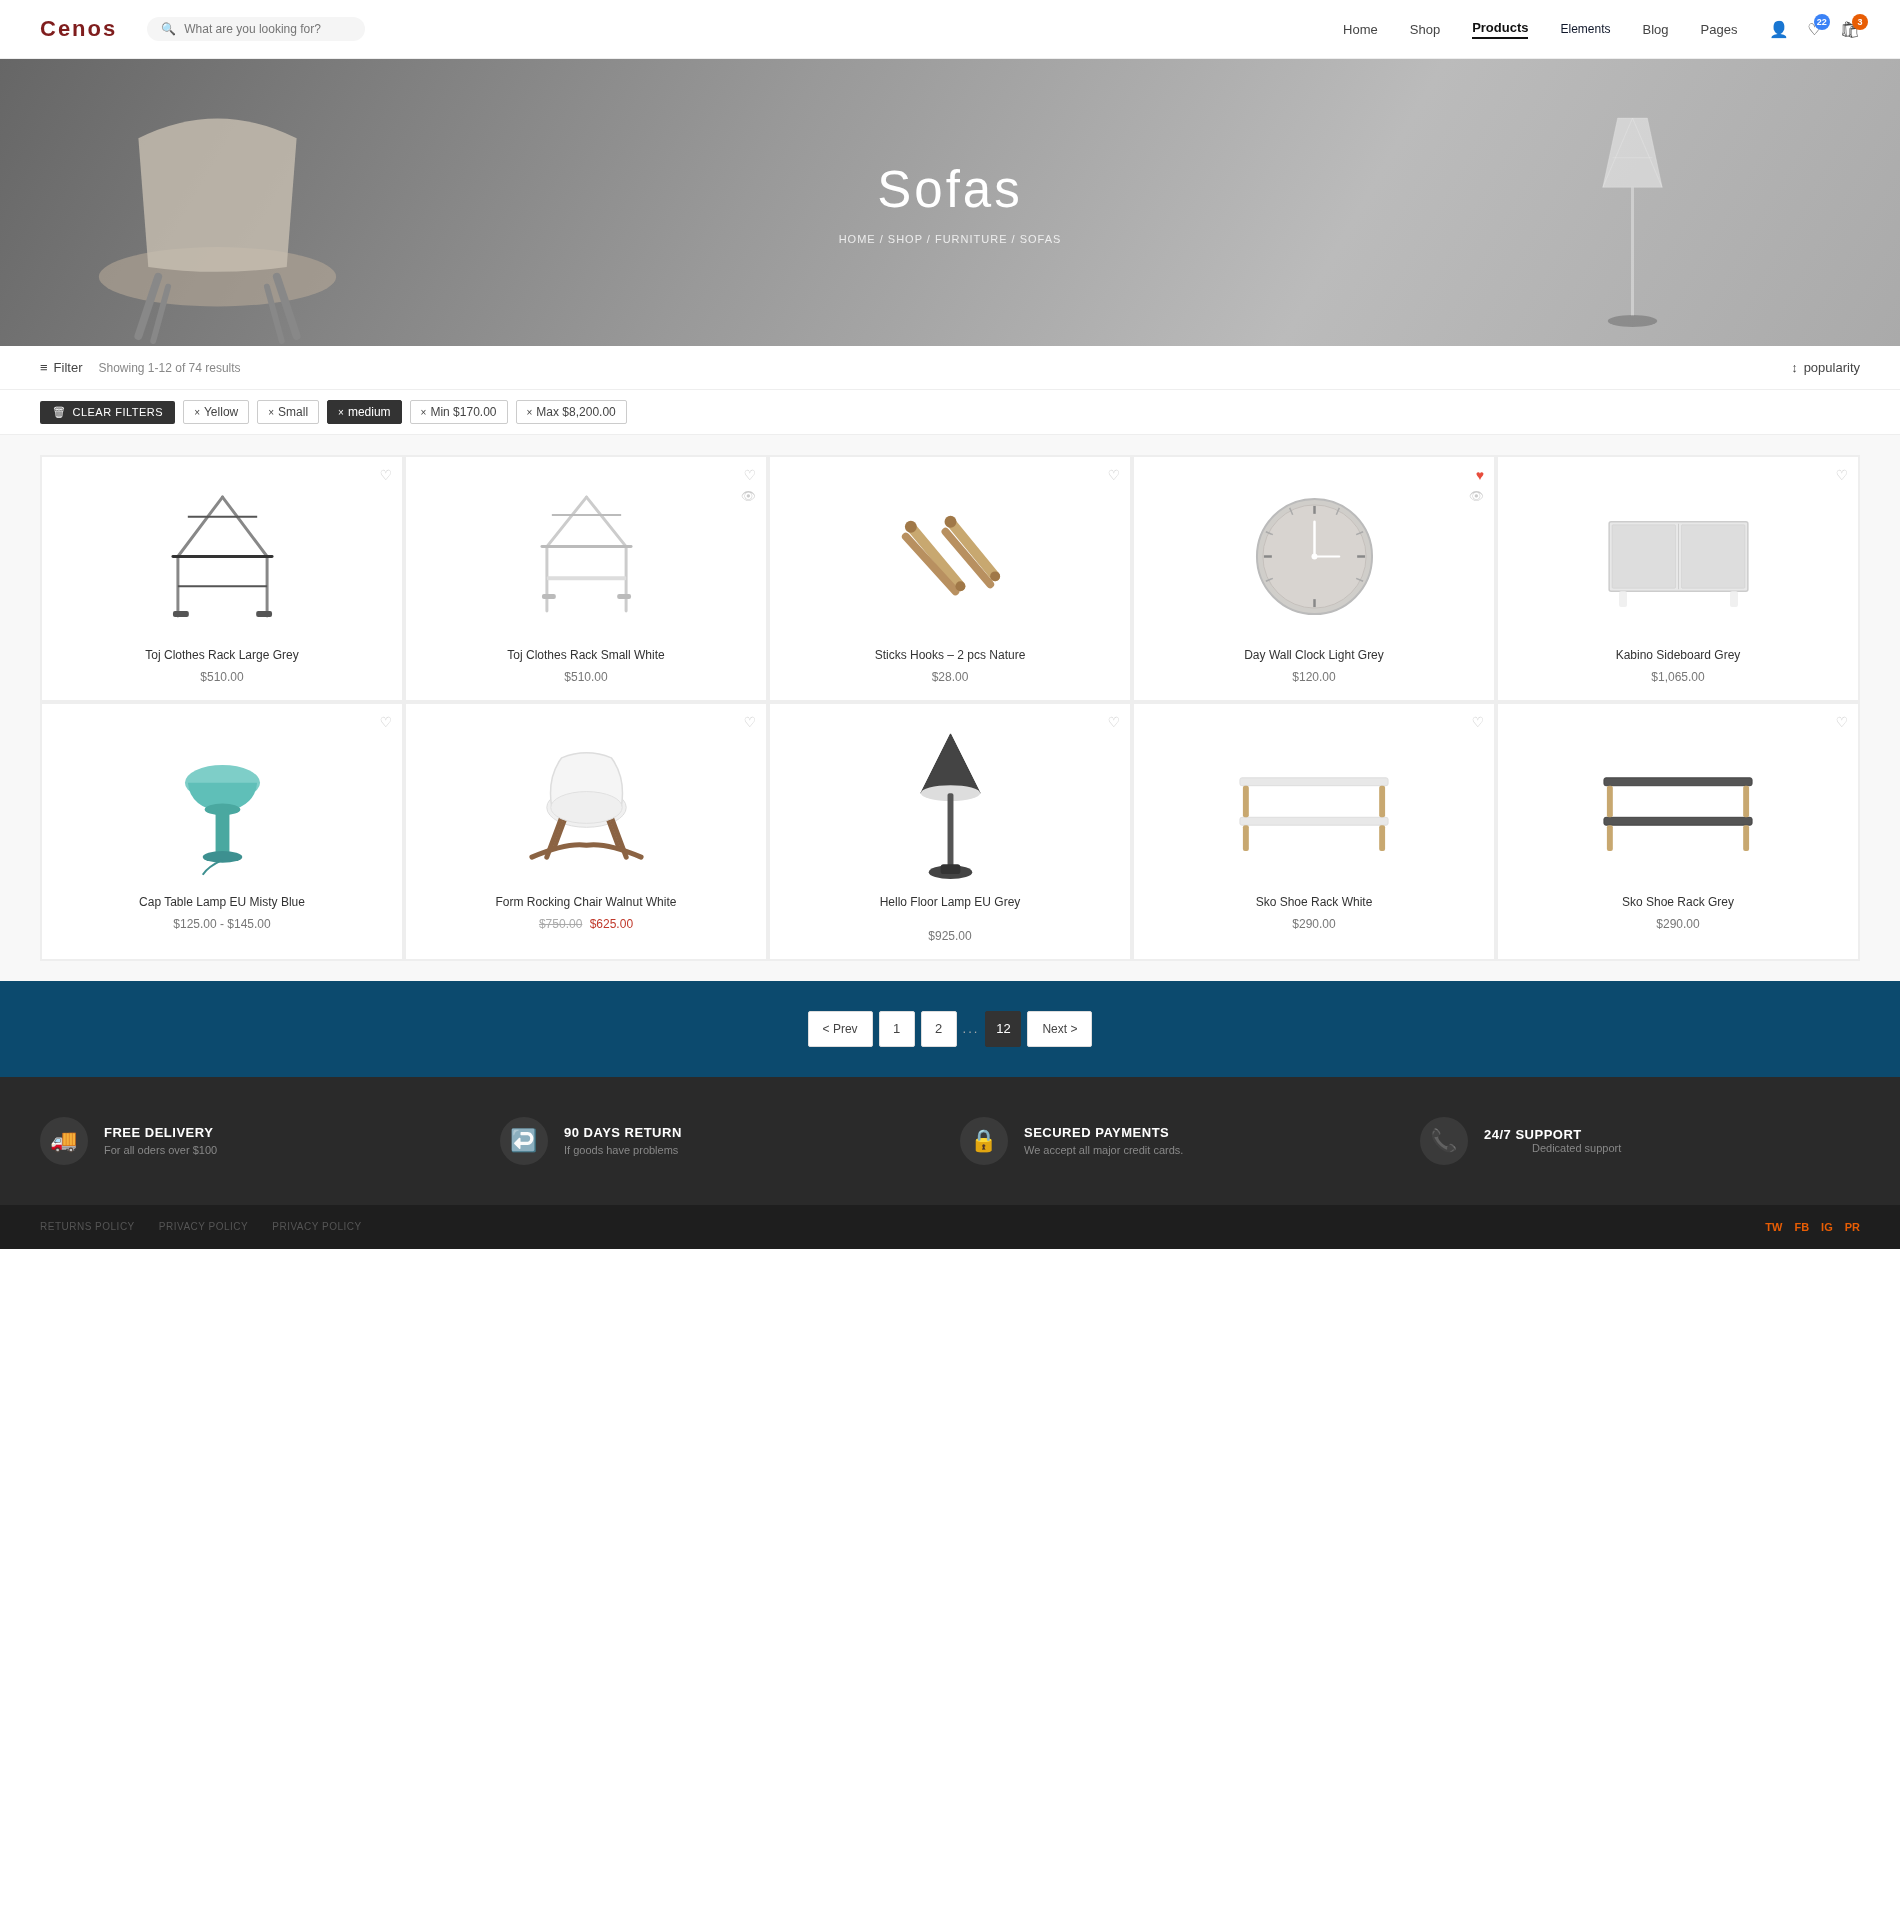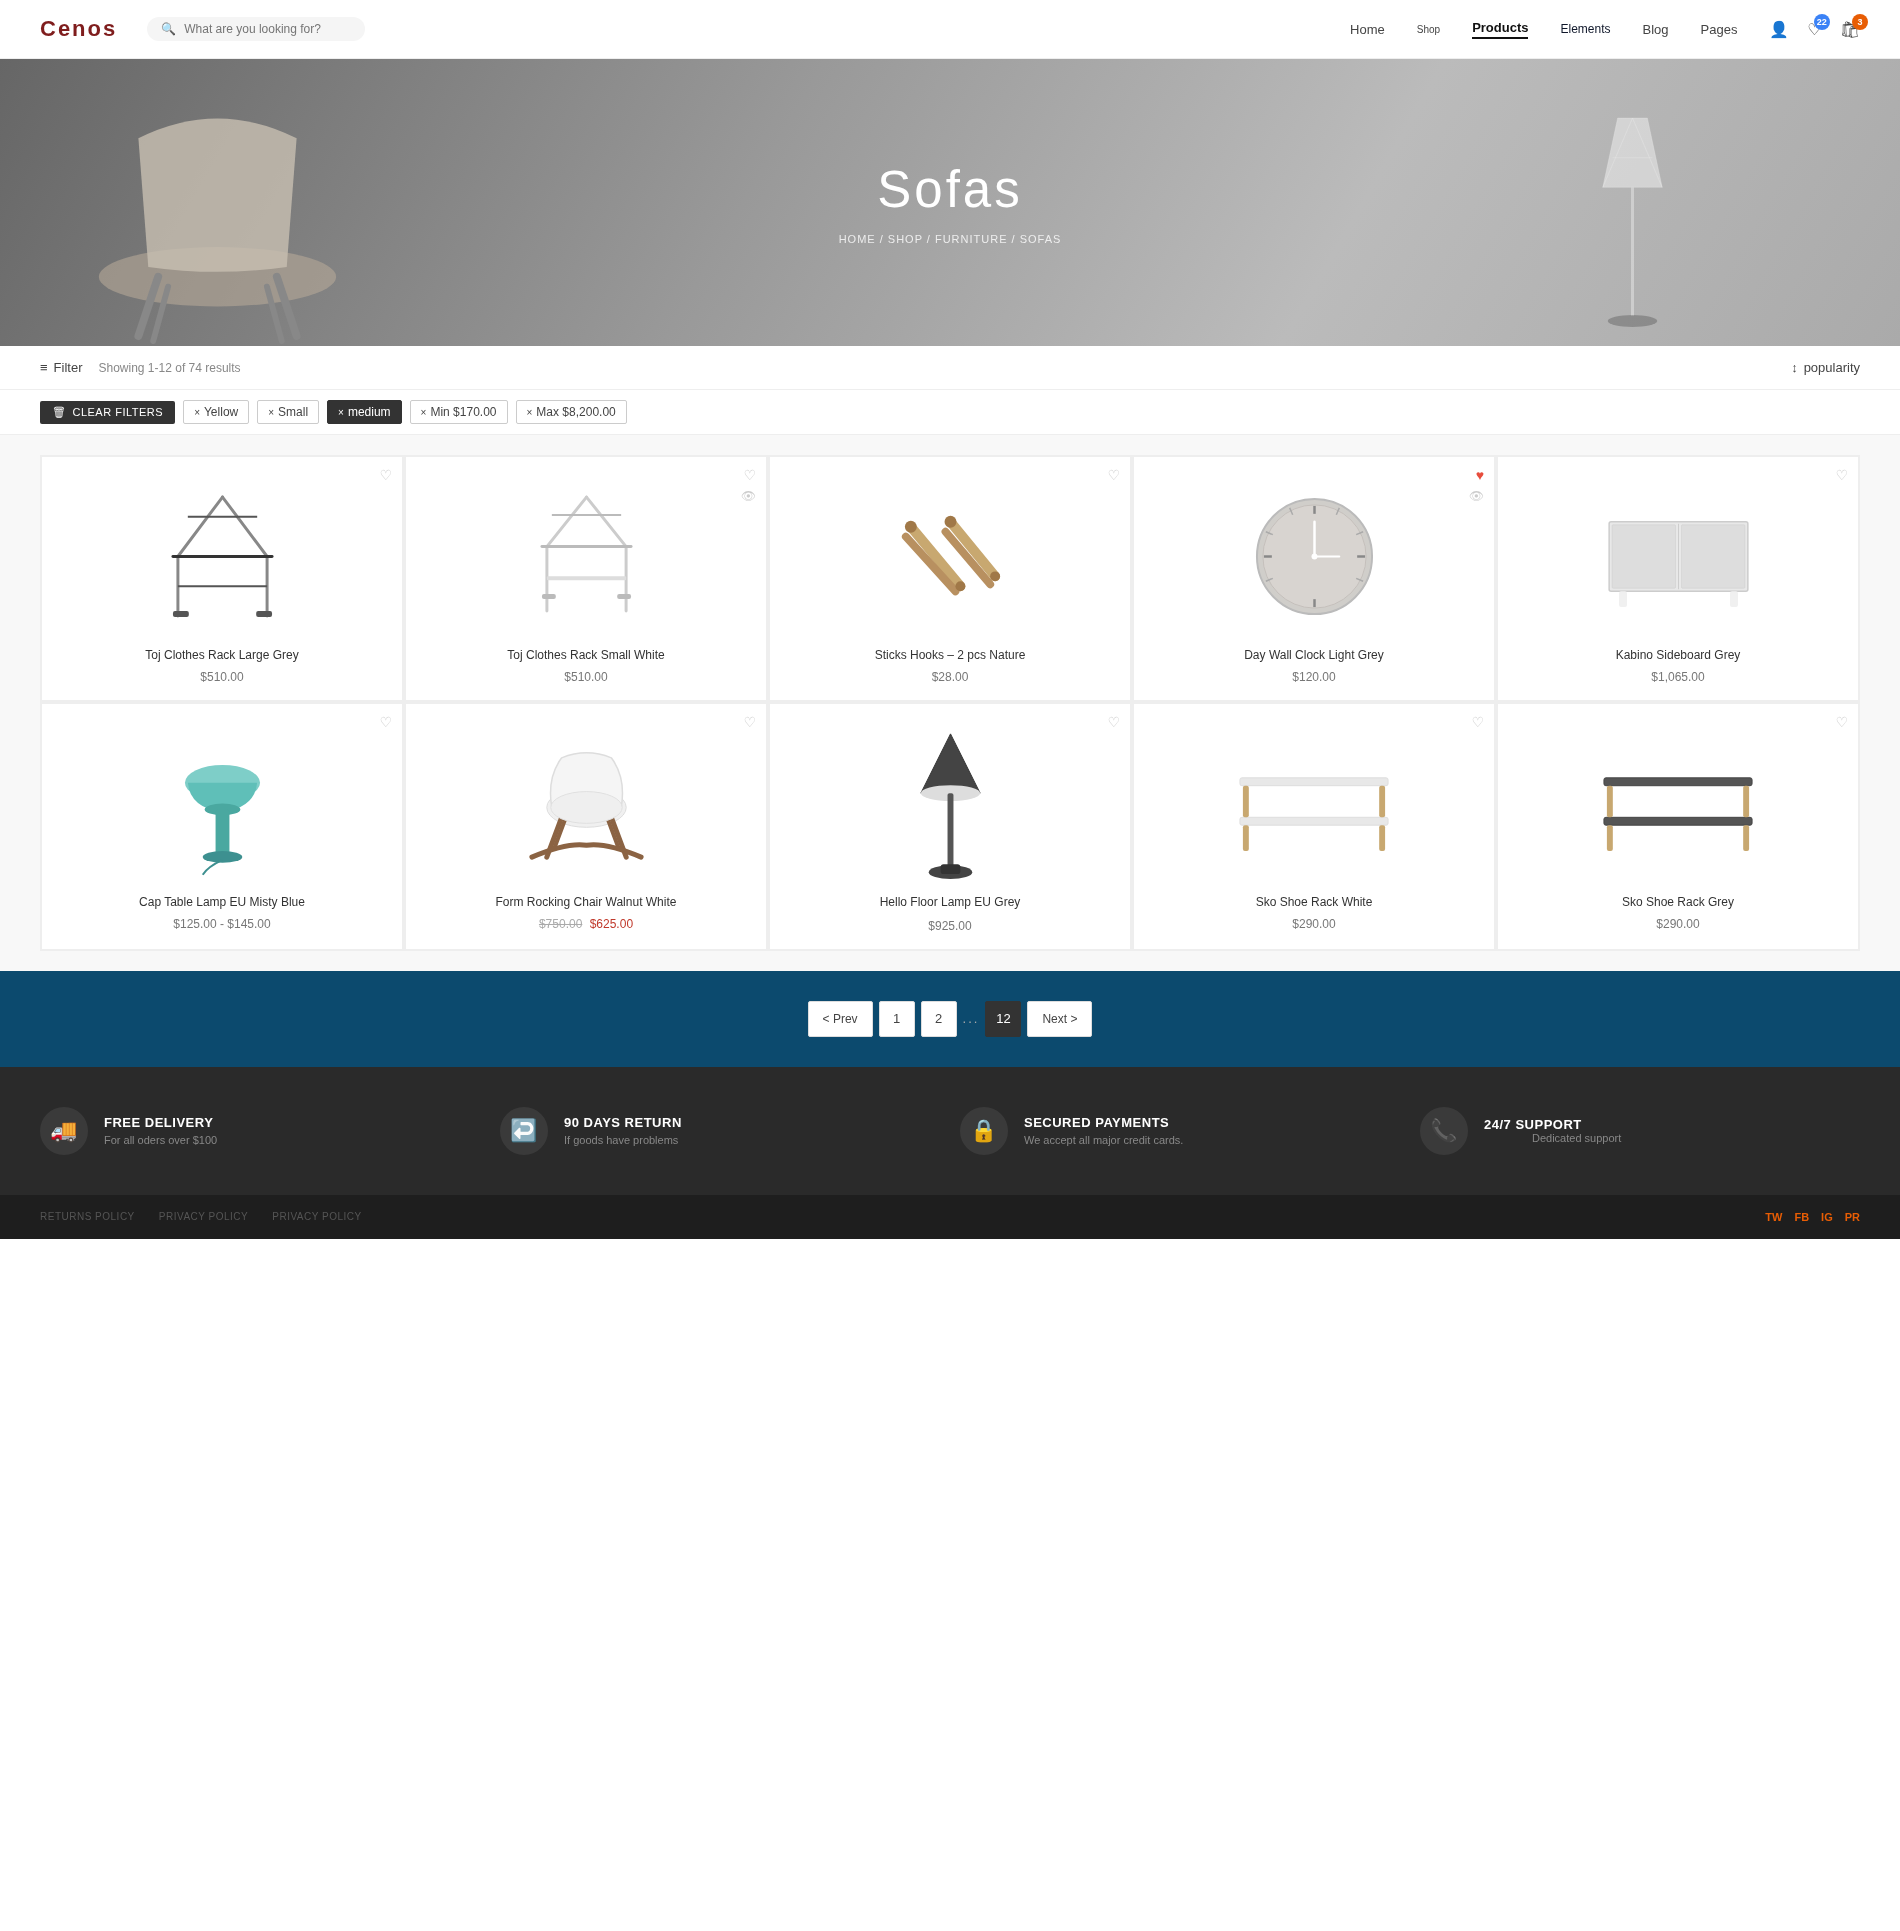--- a/index.html
+++ b/index.html
@@ -11,21 +11,21 @@
 <header style="display:flex;align-items:center;padding:0 40px;height:59px;background:#fff;border-bottom:1px solid #eee;position:relative;z-index:10;">
   <div style="font-size:22px;font-weight:700;color:#111;letter-spacing:2px;margin-right:30px;font-family:sans-serif;">
     <span style="color:#7f1d1d;">Cenos</span>
   </div>
   <div style="display:flex;align-items:center;background:#f5f5f5;border-radius:20px;padding:5px 14px;margin-right:auto;width:218px;">
     <span style="color:#999;margin-right:8px;font-size:12px;">🔍</span>
     <input type="text" style="border: none; background: transparent; outline: none; font-size: 12px; color: rgb(136, 136, 136); width: 100%;" placeholder="What are you looking for?">
   </div>
   <nav style="display:flex;align-items:center;gap:32px;margin-left:40px;">
     <a style="font-size:13px;color:#444;cursor:pointer;text-decoration:none;">Home</a>
-    <a style="font-size:10px;color:#444;cursor:pointer;text-decoration:none;">Shop</a>
+    <a style="font-size:13px;color:#444;cursor:pointer;text-decoration:none;">Shop</a>
     <a style="font-size:13px;color:#111;font-weight:600;cursor:pointer;text-decoration:none;border-bottom:2px solid #111;padding-bottom:2px;">Products</a>
     <a style="font-size:12px;color:#0f172a;cursor:pointer;text-decoration:none;text-align:right;">Elements</a>
     <a style="font-size:13px;color:#444;cursor:pointer;text-decoration:none;">Blog</a>
     <a style="font-size:13px;color:#444;cursor:pointer;text-decoration:none;">Pages</a>
   </nav>
   <div style="display:flex;align-items:center;gap:18px;margin-left:32px;">
     <div style="font-size:16px;cursor:pointer;color:#444;">👤</div>
     <div style="position:relative;font-size:16px;cursor:pointer;color:#444;">
       ♡
       <span style="position:absolute;top:-6px;right:-8px;background:#3b82f6;color:#fff;border-radius:50%;width:16px;height:16px;font-size:9px;display:flex;align-items:center;justify-content:center;font-weight:700;">22</span>
@@ -284,21 +284,21 @@
           <polygon points="40,10 10,70 70,70" fill="#444" stroke="#333" stroke-width="1"></polygon>
 
           <ellipse cx="40" cy="70" rx="30" ry="8" fill="#ddd"></ellipse>
 
           <rect x="37" y="70" width="6" height="80" rx="2" fill="#555"></rect>
 
           <ellipse cx="40" cy="150" rx="22" ry="7" fill="#444"></ellipse>
           <rect x="30" y="142" width="20" height="10" rx="3" fill="#333"></rect>
         </svg>
       </div>
-      <div style="font-size:12px;color:#333;text-align:center;margin-bottom:8px;line-height:1.4;">Hello Floor Lamp EU Grey</div>
+      <div style="font-size:12px;color:#333;text-align:center;margin-bottom:18px;line-height:1.4;">Hello Floor Lamp EU Grey</div>
       <div style="font-size:12px;color:#777;text-align:center;">$925.00</div>
     </div>
 
     <div style="background:#fff;padding:20px 16px 16px;position:relative;cursor:pointer;border:1px solid #eee;margin:1px;">
       <div style="position:absolute;top:10px;right:10px;cursor:pointer;color:#ccc;font-size:14px;">♡</div>
       <div style="width:100%;height:158px;display:flex;align-items:center;justify-content:center;margin-bottom:12px;">
         <svg width="158" height="109" viewBox="0 0 160 110">
 
           <rect x="5" y="30" width="150" height="8" rx="2" fill="#e8e8e8" stroke="#ddd" stroke-width="1"></rect>
 

